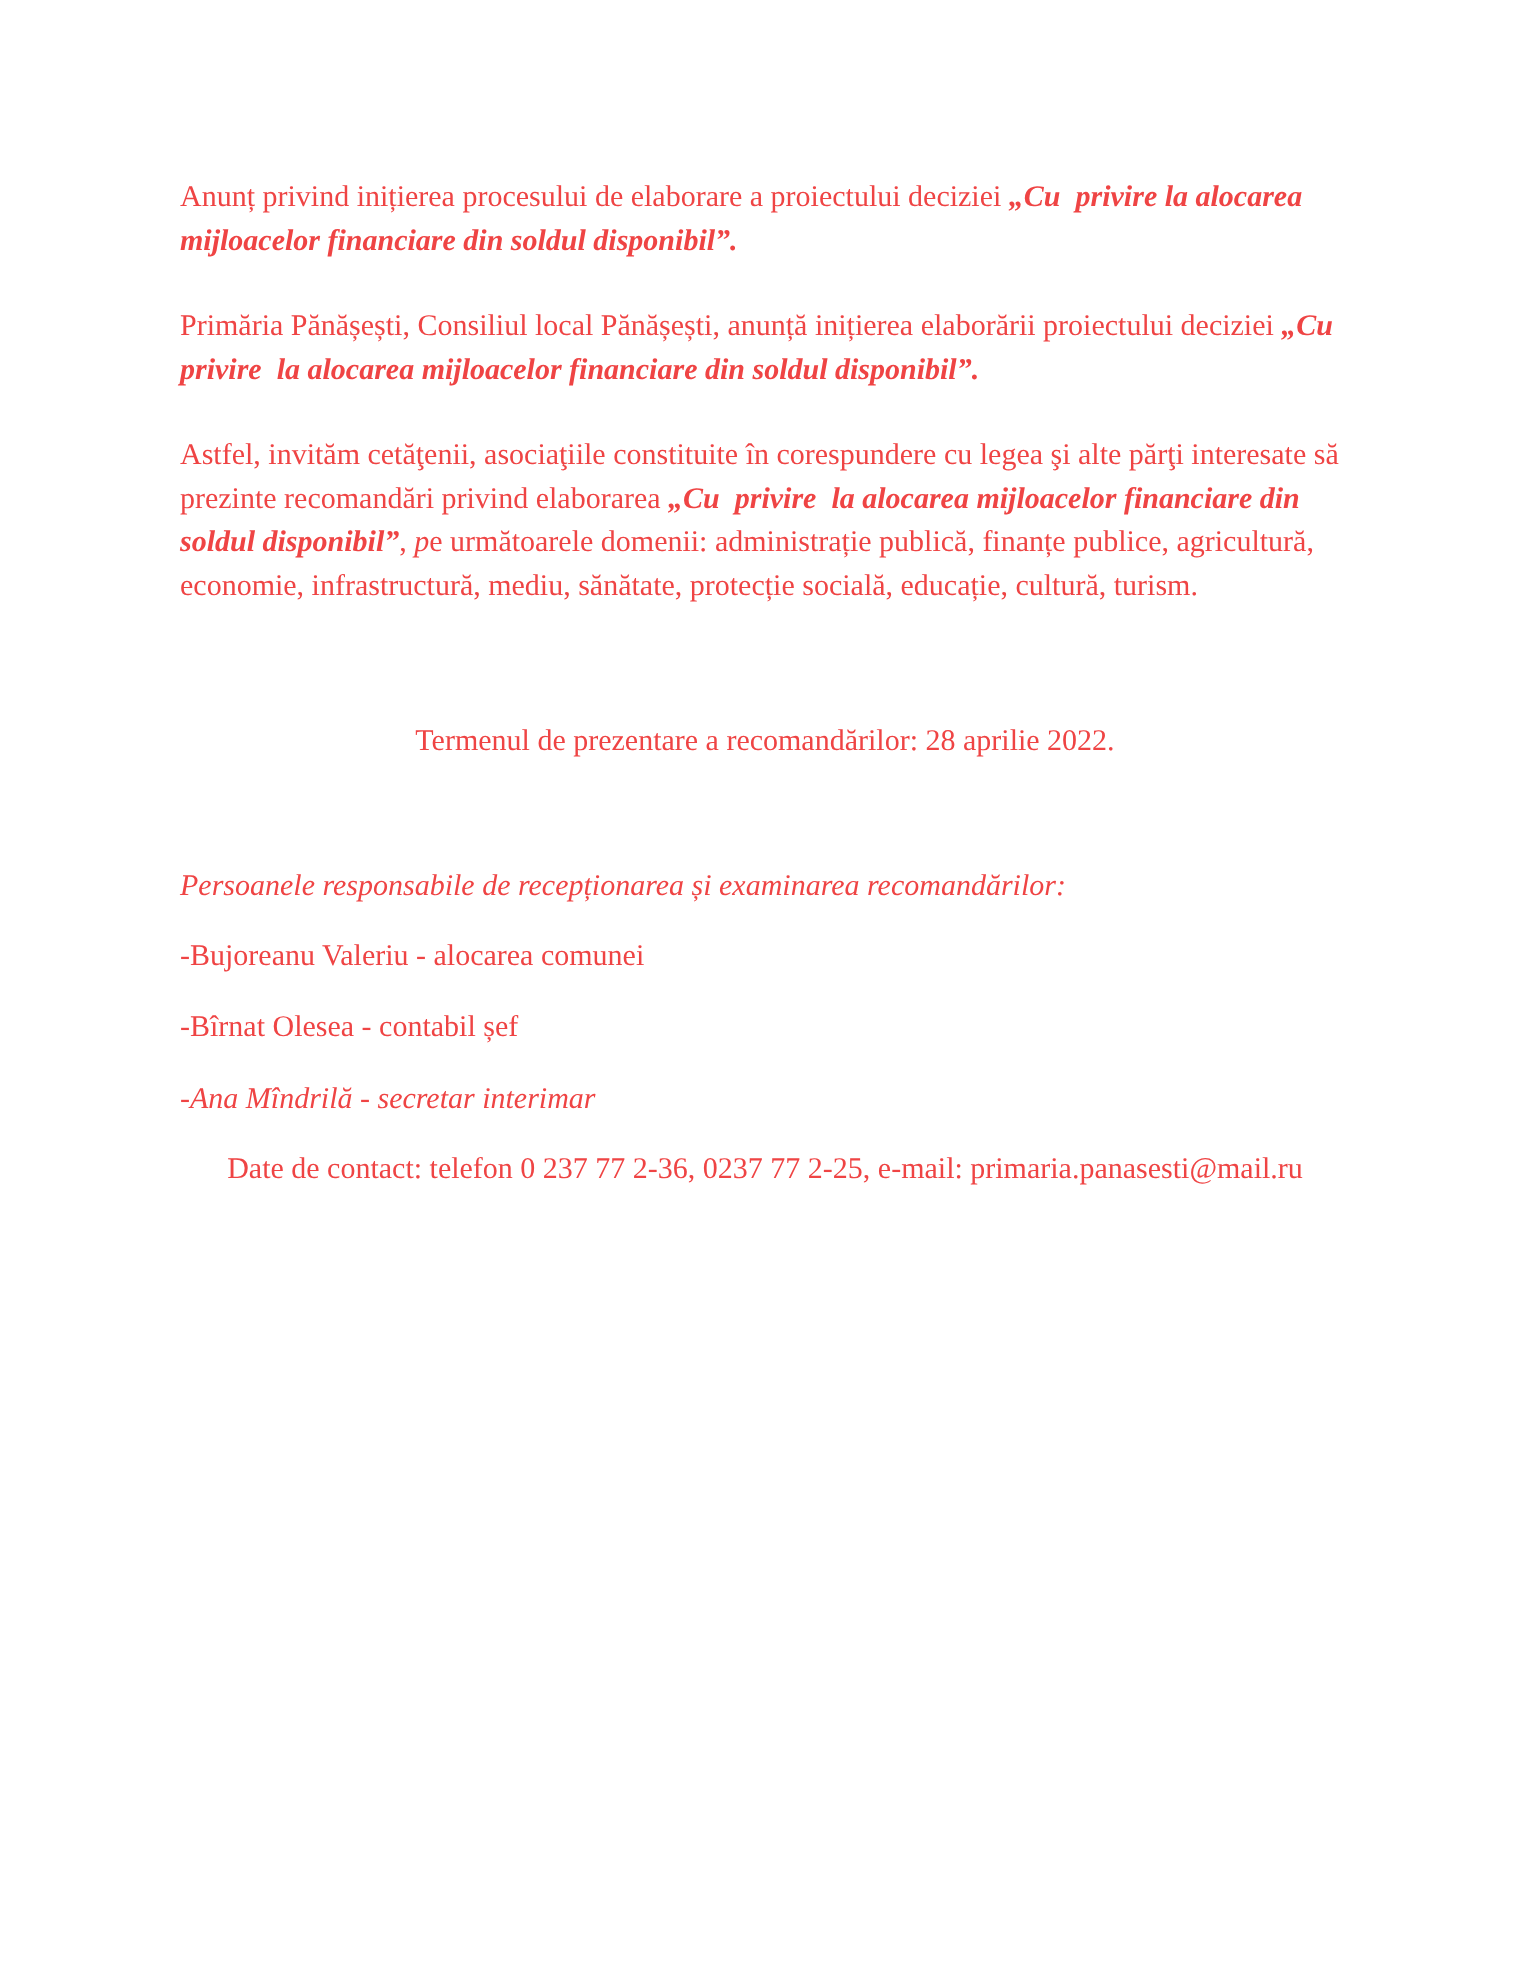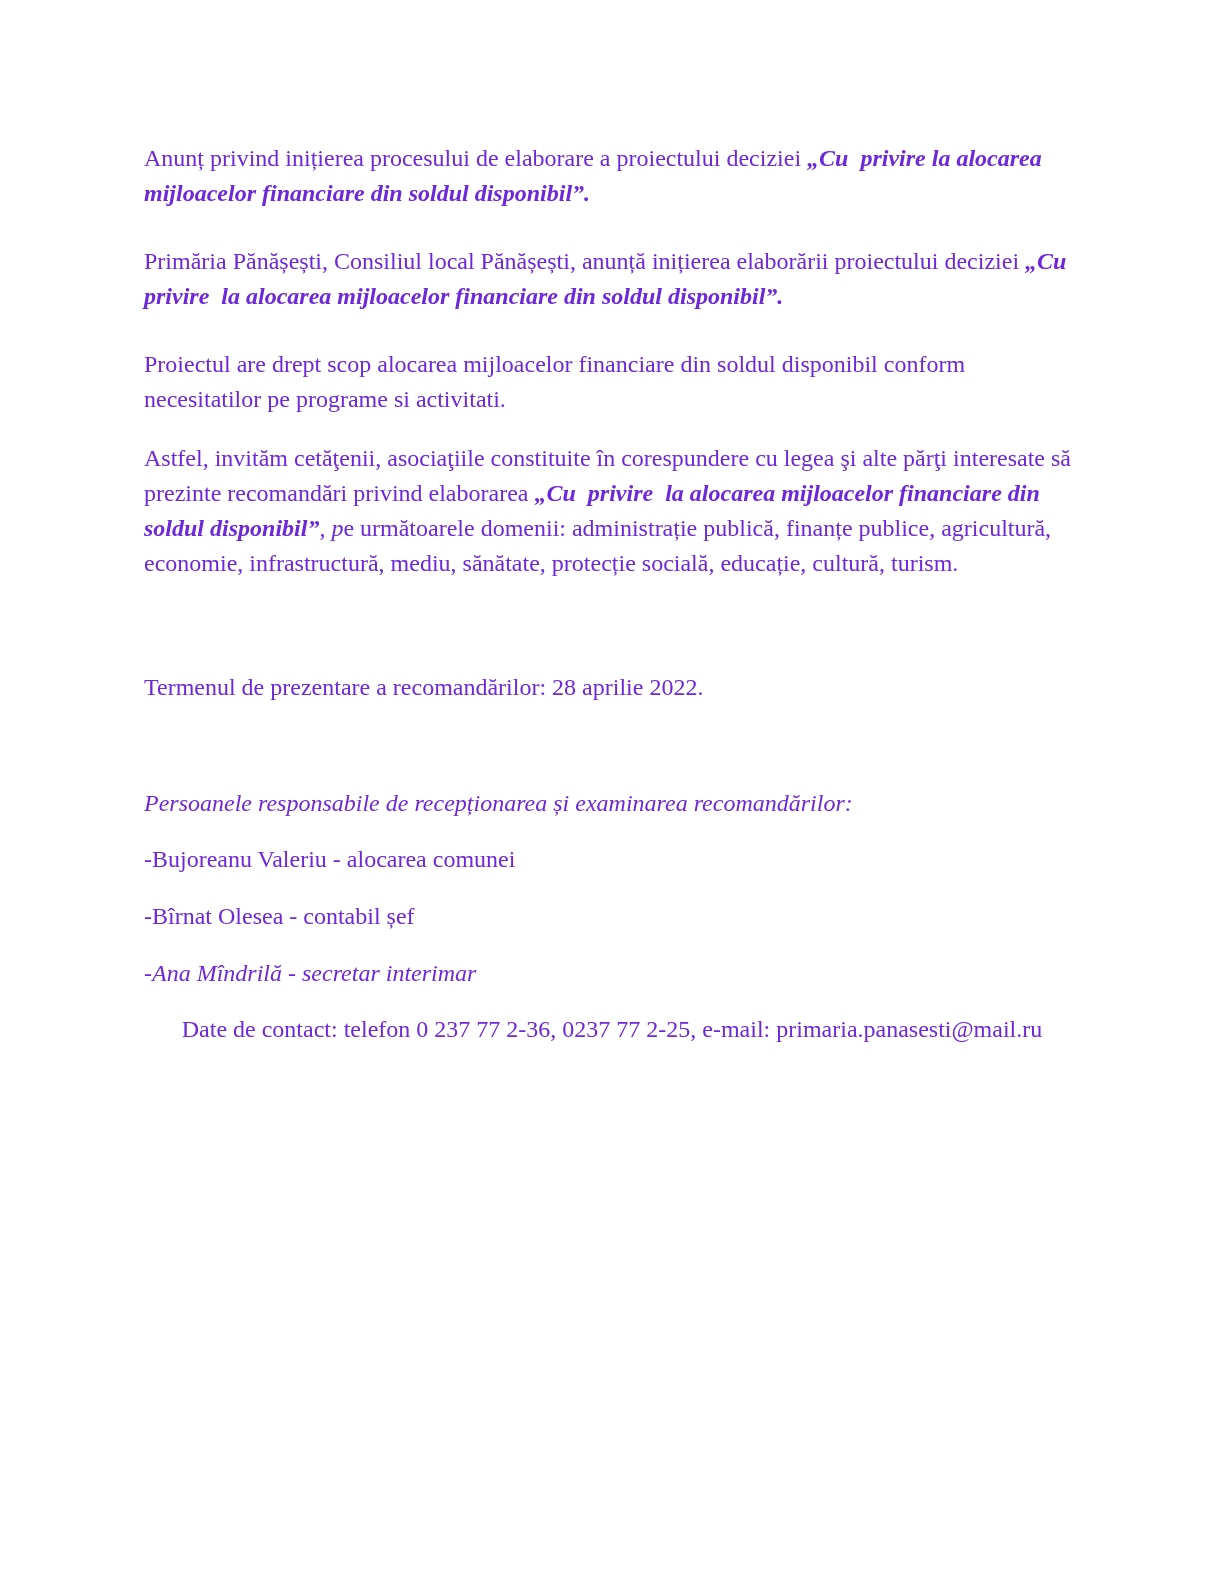--- a/index.html
+++ b/index.html
@@ -11,52 +11,51 @@
     position: relative;
     width: 1224px;
     height: 1584px;
     margin: 0 auto;
     background: #ffffff;
     box-sizing: border-box;
     padding: 141px 144px 0 144px;
     font-family: "Liberation Serif", "DejaVu Serif", serif;
     font-size: 24px;
     line-height: 35px;
-    color: #6d28d9;
+    color: #ef4444;
     overflow: hidden;
   }
   .doc-par {
     margin: 0;
     white-space: pre-wrap;
   }
   .mb-33 { margin-bottom: 33px; }
   .mb-24 { margin-bottom: 24px; }
   .mb-89 { margin-bottom: 89px; }
-  .mb-81 { margin-bottom: 81px; }
+  .mb-81 { margin-bottom: 81px; text-align: center; }
   .mb-76 { margin-bottom: 76px; text-align: center; }
   .mb-22 { margin-bottom: 22px; }
   .mb-21 { margin-bottom: 21px; font-style: italic; }
   .bi {
     font-weight: bold;
     font-style: italic;
   }
   .it {
     font-style: italic;
   }
 </style>
 </head>
 <body>
 
 <div class="page">
 
   <p class="doc-par mb-33"><span>Anunț privind inițierea procesului de elaborare a proiectului deciziei </span><span class="bi">„Cu  privire la alocarea mijloacelor financiare din soldul disponibil”.</span></p>
 
   <p class="doc-par mb-33"><span>Primăria Pănășești, Consiliul local Pănășești, anunță inițierea elaborării proiectului deciziei </span><span class="bi">„Cu  privire  la alocarea mijloacelor financiare din soldul disponibil”.</span></p>
 
-  <p class="doc-par mb-24"><span>Proiectul are drept scop alocarea mijloacelor financiare din soldul disponibil conform necesitatilor pe programe si activitati.</span></p>
 
   <p class="doc-par mb-89"><span>Astfel, invităm cetăţenii, asociaţiile constituite în corespundere cu legea şi alte părţi interesate să prezinte recomandări privind elaborarea </span><span class="bi">„Cu  privire  la alocarea mijloacelor financiare din soldul disponibil”</span><span>, </span><span class="it">p</span><span>e următoarele domenii: administrație publică, finanțe publice, agricultură, economie, infrastructură, mediu, sănătate, protecție socială, educație, cultură, turism.</span></p>
 
   <p class="doc-par mb-81"><span>Termenul de prezentare a recomandărilor: 28 aprilie 2022.</span></p>
 
   <p class="doc-par mb-21"><span>Persoanele responsabile de recepționarea și examinarea recomandărilor:</span></p>
 
   <p class="doc-par mb-22"><span>-Bujoreanu Valeriu - alocarea comunei</span></p>
 
   <p class="doc-par mb-22"><span>-Bîrnat Olesea - contabil șef</span></p>

